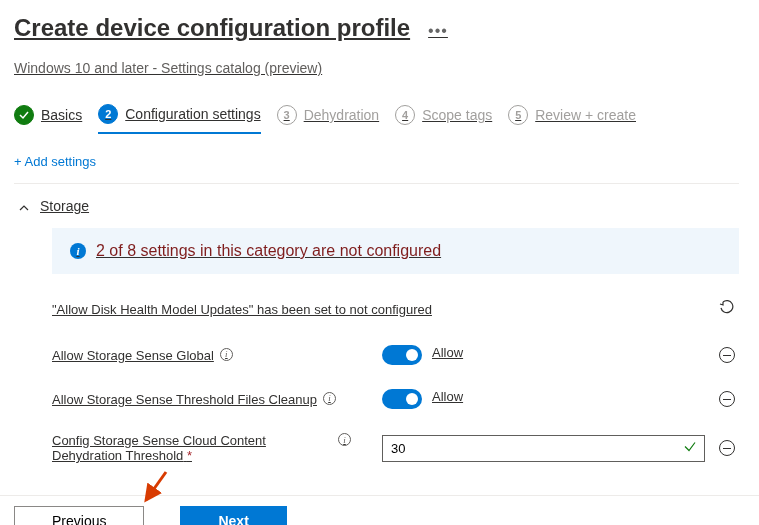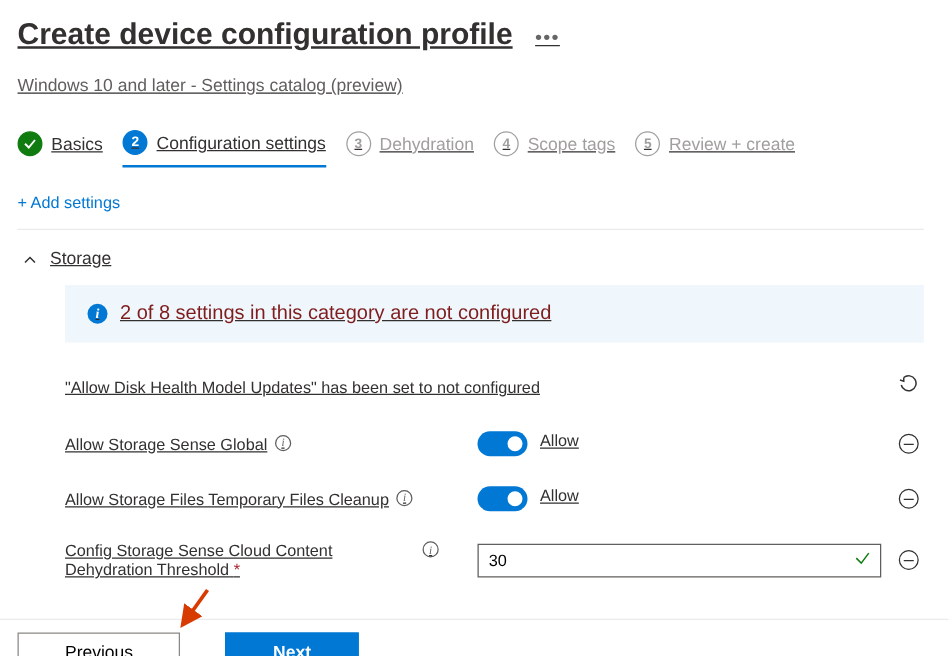--- a/index.html
+++ b/index.html
@@ -128,21 +128,21 @@
       <div class="toggle"></div>
       <span class="toggle-label">Allow</span>
     </div>
     <div class="setting-actions">
       <span class="minus-icon"></span>
     </div>
   </div>
 
   <div class="setting-row">
     <div class="setting-label">
-      <span class="label-text">Allow Storage Files Temporary Files Cleanup</span>
+      <span class="label-text">Allow Storage Sense Threshold Files Cleanup</span>
       <span class="help-icon">i</span>
     </div>
     <div class="setting-control">
       <div class="toggle"></div>
       <span class="toggle-label">Allow</span>
     </div>
     <div class="setting-actions">
       <span class="minus-icon"></span>
     </div>
   </div>

